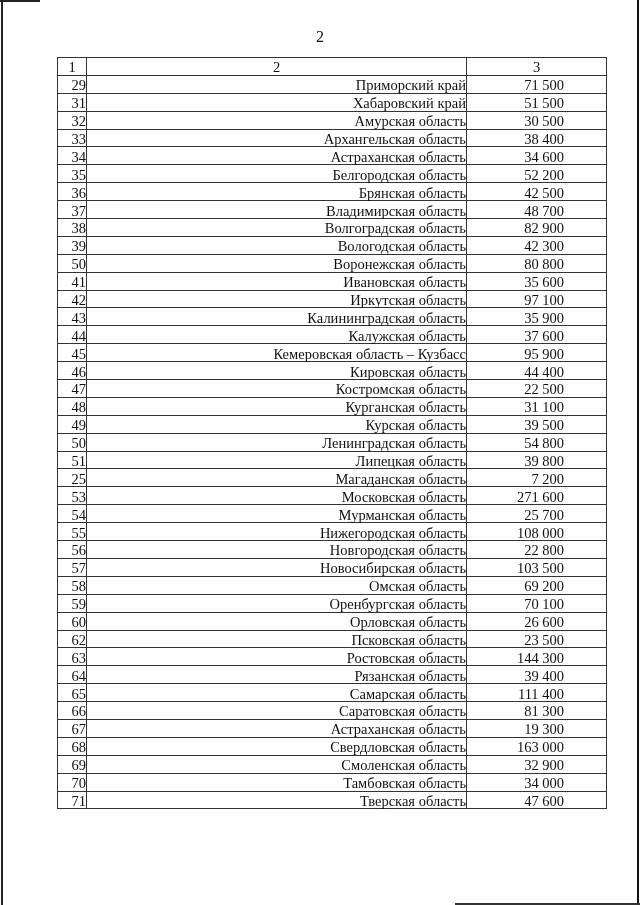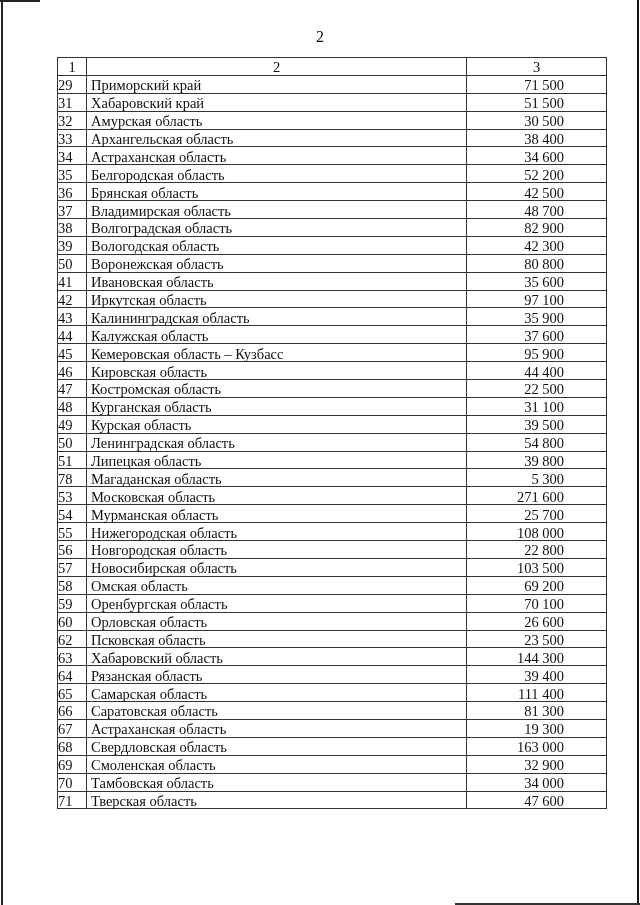--- a/index.html
+++ b/index.html
@@ -66,25 +66,25 @@
     }
     table.doc-table td {
       border: 1.2px solid #333;
       height: 16.9px;
       padding: 0;
       vertical-align: bottom;
       white-space: nowrap;
     }
     td.col-num {
       width: 28px;
-      text-align: left;
+      text-align: right;
     }
     td.col-name {
       width: 375px;
-      text-align: left;
+      text-align: right;
       padding-left: 4px !important;
     }
     td.col-val {
       text-align: right;
       padding-right: 42px !important;
     }
     tr.header-row td {
       text-align: center !important;
       padding: 0 !important;
     }
@@ -210,23 +210,23 @@
         <td class="col-num">50</td>
         <td class="col-name">Ленинградская область</td>
         <td class="col-val">54 800</td>
       </tr>
       <tr>
         <td class="col-num">51</td>
         <td class="col-name">Липецкая область</td>
         <td class="col-val">39 800</td>
       </tr>
       <tr>
-        <td class="col-num">78</td>
+        <td class="col-num">25</td>
         <td class="col-name">Магаданская область</td>
-        <td class="col-val">5 300</td>
+        <td class="col-val">7 200</td>
       </tr>
       <tr>
         <td class="col-num">53</td>
         <td class="col-name">Московская область</td>
         <td class="col-val">271 600</td>
       </tr>
       <tr>
         <td class="col-num">54</td>
         <td class="col-name">Мурманская область</td>
         <td class="col-val">25 700</td>
@@ -261,21 +261,21 @@
         <td class="col-name">Орловская область</td>
         <td class="col-val">26 600</td>
       </tr>
       <tr>
         <td class="col-num">62</td>
         <td class="col-name">Псковская область</td>
         <td class="col-val">23 500</td>
       </tr>
       <tr>
         <td class="col-num">63</td>
-        <td class="col-name">Хабаровский область</td>
+        <td class="col-name">Ростовская область</td>
         <td class="col-val">144 300</td>
       </tr>
       <tr>
         <td class="col-num">64</td>
         <td class="col-name">Рязанская область</td>
         <td class="col-val">39 400</td>
       </tr>
       <tr>
         <td class="col-num">65</td>
         <td class="col-name">Самарская область</td>

